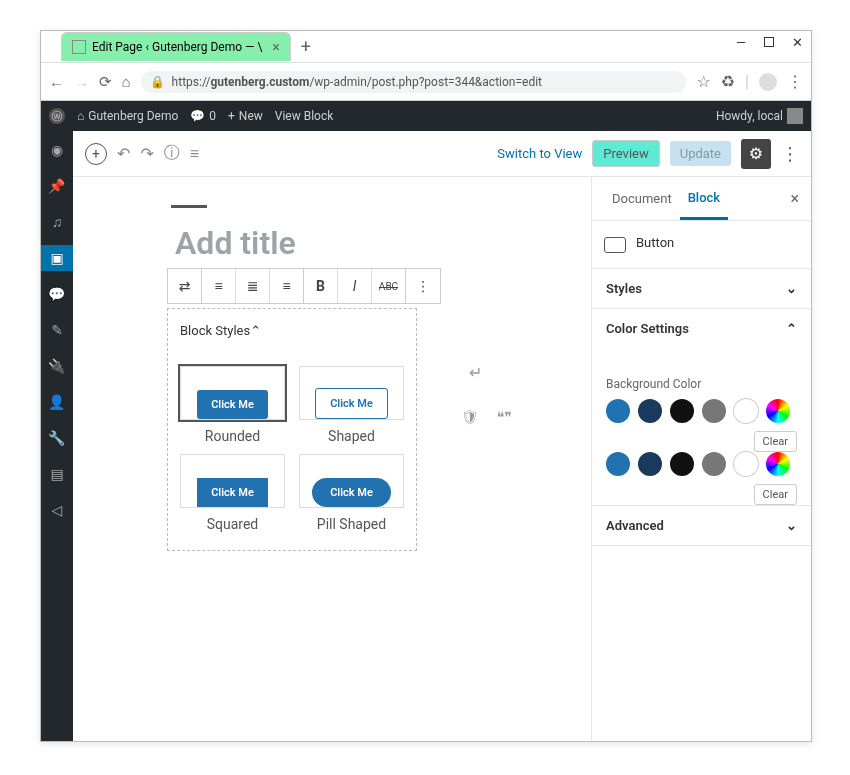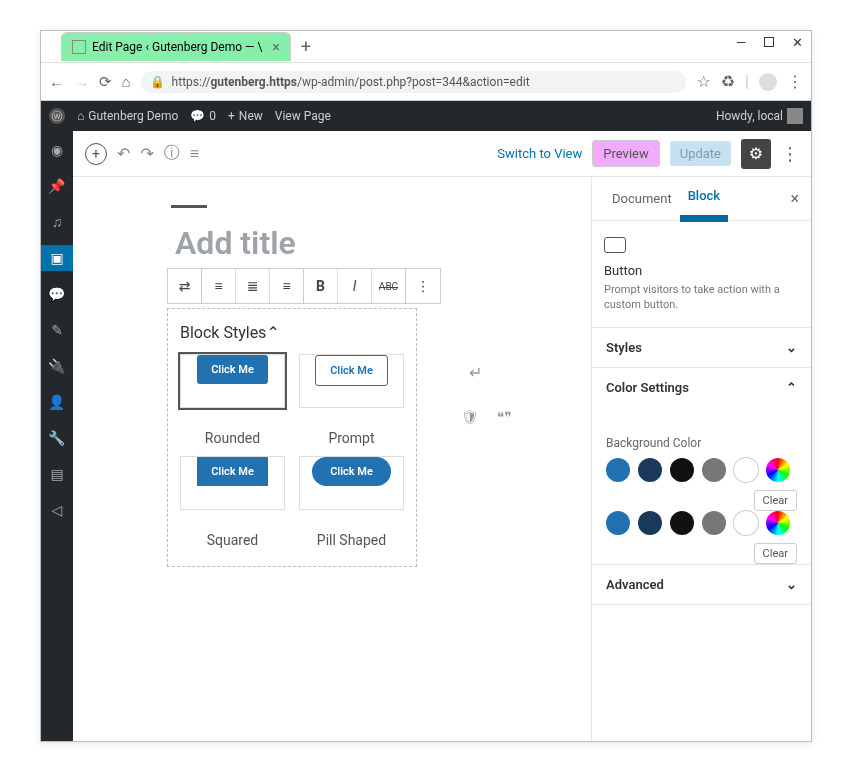--- a/index.html
+++ b/index.html
@@ -33,58 +33,58 @@
 .leftnav { width: 32px; background: #23282d; display:flex; flex-direction:column; align-items:center; padding-top: 6px; gap: 10px; }
 .leftnav .navicon { width: 32px; height: 26px; display:flex; align-items:center; justify-content:center; color:#aaa; font-size:14px; cursor:pointer; }
 .leftnav .navicon.active { background:#0073aa; color:#fff; }
 
 .editor-wrap { flex:1; display:flex; flex-direction:column; background:#fff; }
 .editor-top { height: 46px; border-bottom:1px solid #e5e5e5; display:flex; align-items:center; padding: 0 12px; gap: 10px; }
 .editor-top .circle-plus { width:22px; height:22px; border:1.5px solid #555; border-radius:50%; display:flex; align-items:center; justify-content:center; font-size:14px; color:#555; cursor:pointer; }
 .editor-top .ticon { color:#888; font-size:16px; cursor:pointer; }
 .editor-top .spacer { flex:1; }
 .editor-top .link { color:#0073aa; font-size:13px; cursor:pointer; }
-.editor-top .btn { border:1px solid #ccc; padding:5px 10px; font-size:13px; color:#555; background:#f0abfc; border-radius:3px; cursor:pointer; }
+.editor-top .btn { border:1px solid #ccc; padding:5px 10px; font-size:13px; color:#555; background:#5eead4; border-radius:3px; cursor:pointer; }
 .editor-top .btn.upd { background:#c8e1f0; color:#7b9db0; border:none; }
 .editor-top .gear { width:30px; height:30px; background:#444; color:#fff; display:flex; align-items:center; justify-content:center; border-radius:3px; cursor:pointer; font-size:16px; }
 .editor-top .more { font-size:18px; color:#555; cursor:pointer; }
 
 .editor-body { flex:1; display:flex; overflow:hidden; }
 .canvas { flex:1; position:relative; padding: 28px 0 0 94px; }
 .title-dash { width: 36px; height: 3px; background:#555; margin-bottom: 16px; margin-left: 4px; }
 .title-ph { font-size: 32px; font-weight: 600; color:#9da3a8; margin-left: 8px; }
 
 .block-toolbar { margin-top: 6px; border:1px solid #ccc; display:inline-flex; align-items:center; height:36px; background:#fff; }
 .block-toolbar .tcell { width:34px; height:100%; display:flex; align-items:center; justify-content:center; border-right:1px solid #ddd; font-size:14px; color:#444; cursor:pointer; }
 .block-toolbar .tcell:last-child { border-right:none; }
 .block-toolbar .tcell.sep { border-right:1px solid #ccc; }
 
 .styles-pop { margin-top: 4px; width: 250px; border:1px dashed #bbb; background:#fff; padding: 14px 12px 18px; }
-.styles-pop .hdr { display:flex; align-items:center; font-size:16px; color:#333; margin-bottom: 12px; }
+.styles-pop .hdr { display:flex; align-items:center; font-size:13px; color:#333; margin-bottom: 28px; }
 .styles-grid { display:grid; grid-template-columns: 1fr 1fr; gap: 10px 14px; }
 .style-card { text-align:center; }
-.style-card .box { border:1px solid #ddd; height:54px; display:flex; align-items:flex-start; justify-content:center; margin-bottom:22px; cursor:pointer; }
+.style-card .box { border:1px solid #ddd; height:54px; display:flex; align-items:flex-end; justify-content:center; margin-bottom:8px; cursor:pointer; }
 .style-card .box.sel { outline:2px solid #555; }
 .style-card .lbl { font-size:14px; color:#555; }
 .demo-btn { background:#2271b1; color:#fff; font-size:11px; font-weight:600; padding:8px 14px; border:none; }
 .demo-btn.rounded { border-radius:3px; }
 .demo-btn.outline { background:#fff; color:#2271b1; border:1.5px solid #2271b1; border-radius:3px; }
 .demo-btn.squared { border-radius:0; }
 .demo-btn.upper { border-radius:3px; text-transform:uppercase; }
 .demo-btn.pill { border-radius:20px; padding:8px 18px; }
 
 .canvas .phicons { position:absolute; top: 232px; left: 388px; display:flex; gap:18px; color:#999; font-size:14px; }
 .canvas .inlinearrow { position:absolute; top:186px; left:396px; color:#999; font-size:16px; }
 
 .sidebar { width:220px; border-left:1px solid #e5e5e5; display:flex; flex-direction:column; font-size:13px; color:#333; }
 .sb-tabs { display:flex; align-items:center; border-bottom:1px solid #e5e5e5; padding: 0 12px; height:44px; position:relative; }
 .sb-tabs .tabbtn { padding: 12px 8px; color:#666; cursor:pointer; }
-.sb-tabs .tabbtn.active { color:#0073aa; border-bottom:7px solid #0369a1; font-weight:500; }
+.sb-tabs .tabbtn.active { color:#0073aa; border-bottom:3px solid #0369a1; font-weight:500; }
 .sb-tabs .closex { position:absolute; right:12px; color:#666; cursor:pointer; font-size:16px; }
-.sb-block-info { padding: 14px 12px; border-bottom:1px solid #e5e5e5; display:flex; gap:10px;flex-direction:column; }
+.sb-block-info { padding: 14px 12px; border-bottom:1px solid #e5e5e5; display:flex; gap:10px; }
 .sb-block-info .bicon { width:22px; height:16px; border:1.5px solid #555; border-radius:3px; margin-top:2px; }
 .sb-block-info .btxt .bt { font-size:13px; color:#333; margin-bottom:4px; }
 .sb-block-info .btxt .bd { font-size:11px; color:#777; line-height:1.4; }
 .sb-panel { border-bottom:1px solid #e5e5e5; }
 .sb-panel .ph { display:flex; align-items:center; justify-content:space-between; padding:12px 14px; font-weight:600; font-size:13px; cursor:pointer; }
 .sb-panel .pbody { padding: 6px 14px 14px; }
 .sb-panel .plabel { font-size:12px; color:#666; margin: 23px 0 8px; }
 .swatches { display:flex; gap:8px; flex-wrap:wrap; align-items:center; }
 .swatch { width:24px; height:24px; border-radius:50%; cursor:pointer; }
 .swatch.ring { box-shadow: 0 0 0 1px #ccc; background:#fff; }
@@ -110,21 +110,21 @@
     </div>
   </div>
 
   <div class="addrbar">
     <span class="icon">←</span>
     <span class="icon" style="color:#ccc">→</span>
     <span class="icon">⟳</span>
     <span class="icon">⌂</span>
     <div class="urlbox">
       <span class="lock">🔒</span>
-      <span><span>https://</span><b>gutenberg.https</b><span>/wp-admin/post.php?post=344&amp;action=edit</span></span>
+      <span><span>https://</span><b>gutenberg.custom</b><span>/wp-admin/post.php?post=344&amp;action=edit</span></span>
     </div>
     <div class="right">
       <span>☆</span>
       <span>♻</span>
       <span style="color:#ccc">|</span>
       <span class="avatar-circle"></span>
       <span>⋮</span>
     </div>
   </div>
 
@@ -135,21 +135,21 @@
         <span>Gutenberg Demo</span>
       </div>
     <div class="item">
         <span>💬</span>
         <span>0</span>
       </div>
     <div class="item">
         <span>+</span>
         <span>New</span>
       </div>
-    <div class="item">View Page</div>
+    <div class="item">View Block</div>
     <div class="spacer"></div>
     <div class="item">
         <span>Howdy, local</span>
         <span class="user-av"></span>
       </div>
   </div>
 
   <div class="content">
     <div class="leftnav">
       <div class="navicon">◉</div>
@@ -209,21 +209,21 @@
                 <div class="style-card">
                   <div class="box sel">
                     <button class="demo-btn rounded">Click Me</button>
                   </div>
                   <div class="lbl">Rounded</div>
                 </div>
                 <div class="style-card">
                   <div class="box">
                     <button class="demo-btn outline">Click Me</button>
                   </div>
-                  <div class="lbl">Prompt</div>
+                  <div class="lbl">Shaped</div>
                 </div>
                 <div class="style-card">
                   <div class="box">
                     <button class="demo-btn squared">Click Me</button>
                   </div>
                   <div class="lbl">Squared</div>
                 </div>
                 <div class="style-card">
                   <div class="box">
                     <button class="demo-btn pill">Click Me</button>
@@ -243,21 +243,20 @@
         <div class="sidebar">
           <div class="sb-tabs">
             <div class="tabbtn">Document</div>
             <div class="tabbtn active">Block</div>
             <span class="closex">×</span>
           </div>
           <div class="sb-block-info">
             <div class="bicon"></div>
             <div class="btxt">
               <div class="bt">Button</div>
-              <div class="bd">Prompt visitors to take action with a custom button.</div>
             </div>
           </div>
           <div class="sb-panel">
             <div class="ph">
               <span>Styles</span>
               <span>⌄</span>
             </div>
           </div>
           <div class="sb-panel">
             <div class="ph">

